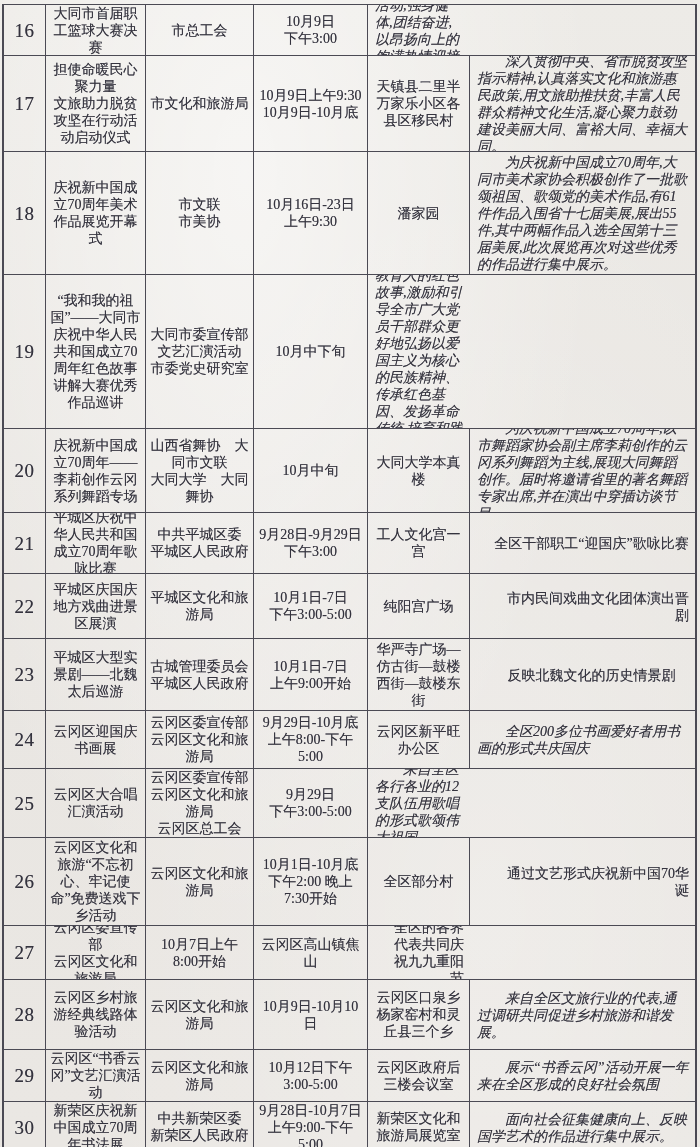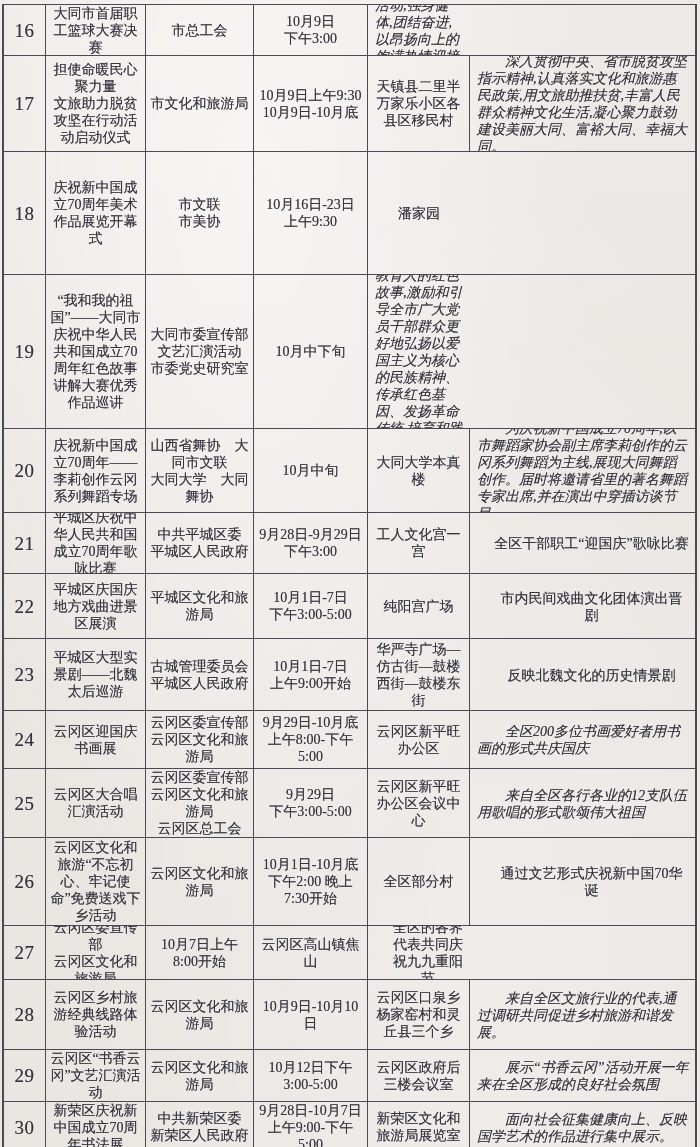--- a/index.html
+++ b/index.html
@@ -39,21 +39,21 @@
     font-size:14px;line-height:17px;
     white-space:pre-line;
     overflow:hidden;
     box-sizing:border-box;
     text-shadow:0 0 .5px rgba(46,45,60,.55);
   }
   .td:last-child{border-right:none;}
   .c-no{font-size:19px;letter-spacing:.5px;}
   .c-desc{display:block;text-align:left;padding:3px 6px 2px 7px;}
   .c-desc.para{text-indent:2em;display:flex;align-items:center;font-style:italic;}
-  .c-desc.center{display:flex;align-items:center;justify-content:center;text-align:center;margin-left:17px;}
+  .c-desc.center{display:flex;align-items:center;justify-content:center;text-align:right;margin-left:17px;}
 </style>
 </head>
 <body>
 
 <div class="scan-page">
   <div class="partial-strip"></div>
   <div class="activity-table">
     <div>
         <div class="tr" style="height: 50px;">
     <div class="td c-no">16</div>
@@ -74,20 +74,21 @@
     <div class="td c-desc para">深入贯彻中央、省市脱贫攻坚指示精神,认真落实文化和旅游惠民政策,用文旅助推扶贫,丰富人民群众精神文化生活,凝心聚力鼓劲建设美丽大同、富裕大同、幸福大同。</div>
   </div>
         <div class="tr" style="height: 122px;">
     <div class="td c-no">18</div>
     <div class="td">庆祝新中国成立70周年美术作品展览开幕式</div>
     <div class="td">市文联
 市美协</div>
     <div class="td">10月16日-23日
 上午9:30</div>
     <div class="td">潘家园</div>
+    <div class="td c-desc para">为庆祝新中国成立70周年,大同市美术家协会积极创作了一批歌颂祖国、歌颂党的美术作品,有61件作品入围省十七届美展,展出55件,其中两幅作品入选全国第十三届美展,此次展览再次对这些优秀的作品进行集中展示。</div>
   </div>
         <div class="tr" style="height: 153px;">
     <div class="td c-no">19</div>
     <div class="td">“我和我的祖国”——大同市庆祝中华人民共和国成立70周年红色故事讲解大赛优秀作品巡讲</div>
     <div class="td">大同市委宣传部
 文艺汇演活动
 市委党史研究室</div>
     <div class="td">10月中下旬</div>
     <div class="td c-desc para">为进一步加强讲解员队伍建设,提升讲好红色经典故事的能力,推出一批感染人、教育人的红色故事,激励和引导全市广大党员干部群众更好地弘扬以爱国主义为核心的民族精神、传承红色基因、发扬革命传统,培育和践行社会主义核心价值观,为庆祝中华人民共和国成立70周年营造浓厚氛围。</div>
   </div>
@@ -138,21 +139,20 @@
     <div class="td c-desc para">全区200多位书画爱好者用书画的形式共庆国庆</div>
   </div>
         <div class="tr" style="height: 68px;">
     <div class="td c-no">25</div>
     <div class="td">云冈区大合唱汇演活动</div>
     <div class="td">云冈区委宣传部
 云冈区文化和旅游局
 云冈区总工会</div>
     <div class="td">9月29日
 下午3:00-5:00</div>
-    <div class="td">云冈区新平旺办公区会议中心</div>
     <div class="td c-desc para">来自全区各行各业的12支队伍用歌唱的形式歌颂伟大祖国</div>
   </div>
         <div class="tr" style="height: 87px;">
     <div class="td c-no">26</div>
     <div class="td">云冈区文化和旅游“不忘初心、牢记使命”免费送戏下乡活动</div>
     <div class="td">云冈区文化和旅游局</div>
     <div class="td">10月1日-10月底
 下午2:00 晚上7:30开始</div>
     <div class="td">全区部分村</div>
     <div class="td c-desc center">通过文艺形式庆祝新中国70华诞</div>

